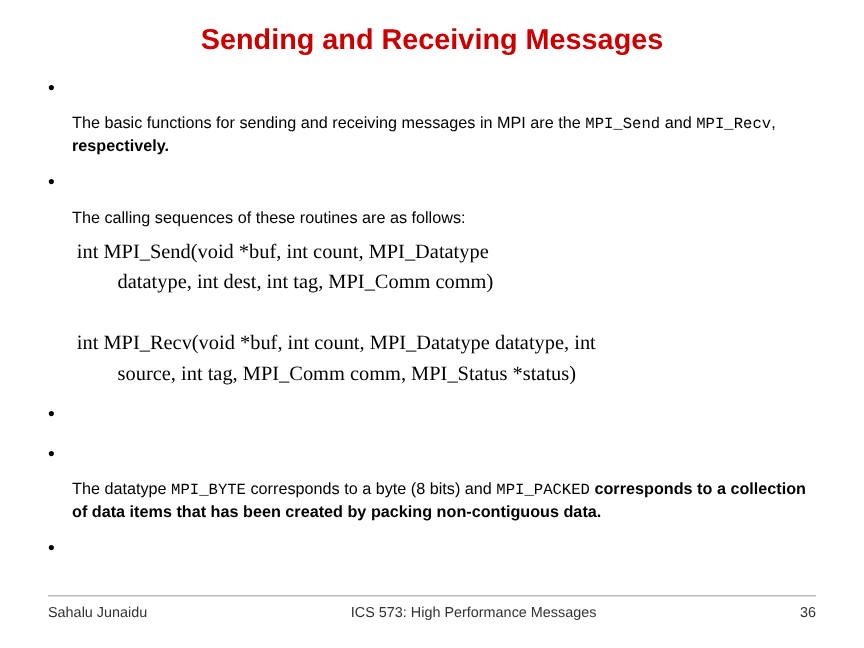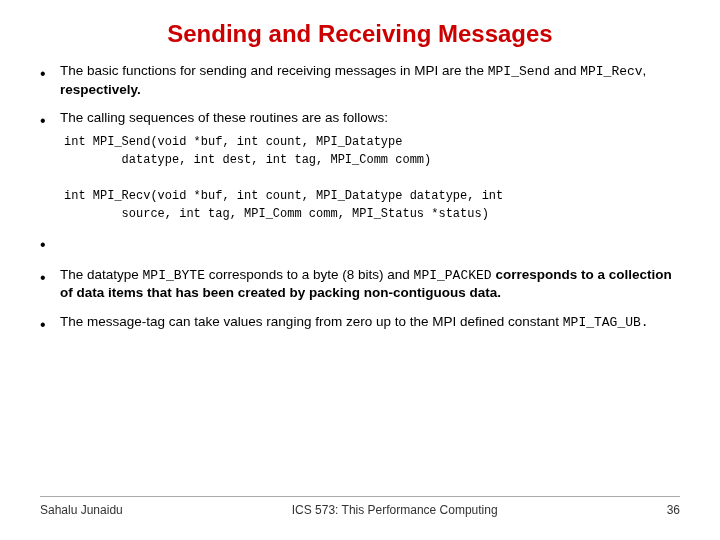--- a/index.html
+++ b/index.html
@@ -39,31 +39,32 @@
     }
     .bullet-dot {
       margin-top: 2px;
       min-width: 12px;
       font-size: 16px;
       line-height: 1.3;
     }
     .bullet-text {
       font-size: 13.5px;
       line-height: 1.35;
+      margin-top: 32px;
     }
     .bullet-text b {
       font-weight: bold;
     }
     code, .code-inline {
       font-family: 'Courier New', Courier, monospace;
       font-size: 13px;
     }
     .code-block {
-      font-family: Liberation Mono, monospace;
-      font-size: 12px;
+      font-family: Liberation Serif, serif;
+      font-size: 17px;
       line-height: 1.5;
       margin-top: 6px;
       margin-left: 4px;
     }
     .footer {
       display: flex;
       justify-content: space-between;
       align-items: center;
       border-top: 1px solid #aaa;
       padding-top: 6px;
@@ -114,26 +115,23 @@
       <span class="bullet-dot">•</span>
       <span class="bullet-text">
         The datatype <code class="code-inline">MPI_BYTE</code>
         corresponds to a byte (8 bits) and <code class="code-inline">MPI_PACKED</code>
         <b> corresponds to a collection of data items that has been created by packing non-contiguous data.</b>
       </span>
     </div>
 
     <div class="bullet-item">
       <span class="bullet-dot">•</span>
-      <span class="bullet-text">
-        The message-tag can take values ranging from zero up to the MPI defined constant <code class="code-inline">MPI_TAG_UB.</code>
-      </span>
     </div>
 
   </div>
 
   <div class="footer">
     <span>Sahalu Junaidu</span>
-    <span>ICS 573: This Performance Computing</span>
+    <span>ICS 573: High Performance Messages</span>
     <span>36</span>
   </div>
 
 </div>
 
 </body></html>

